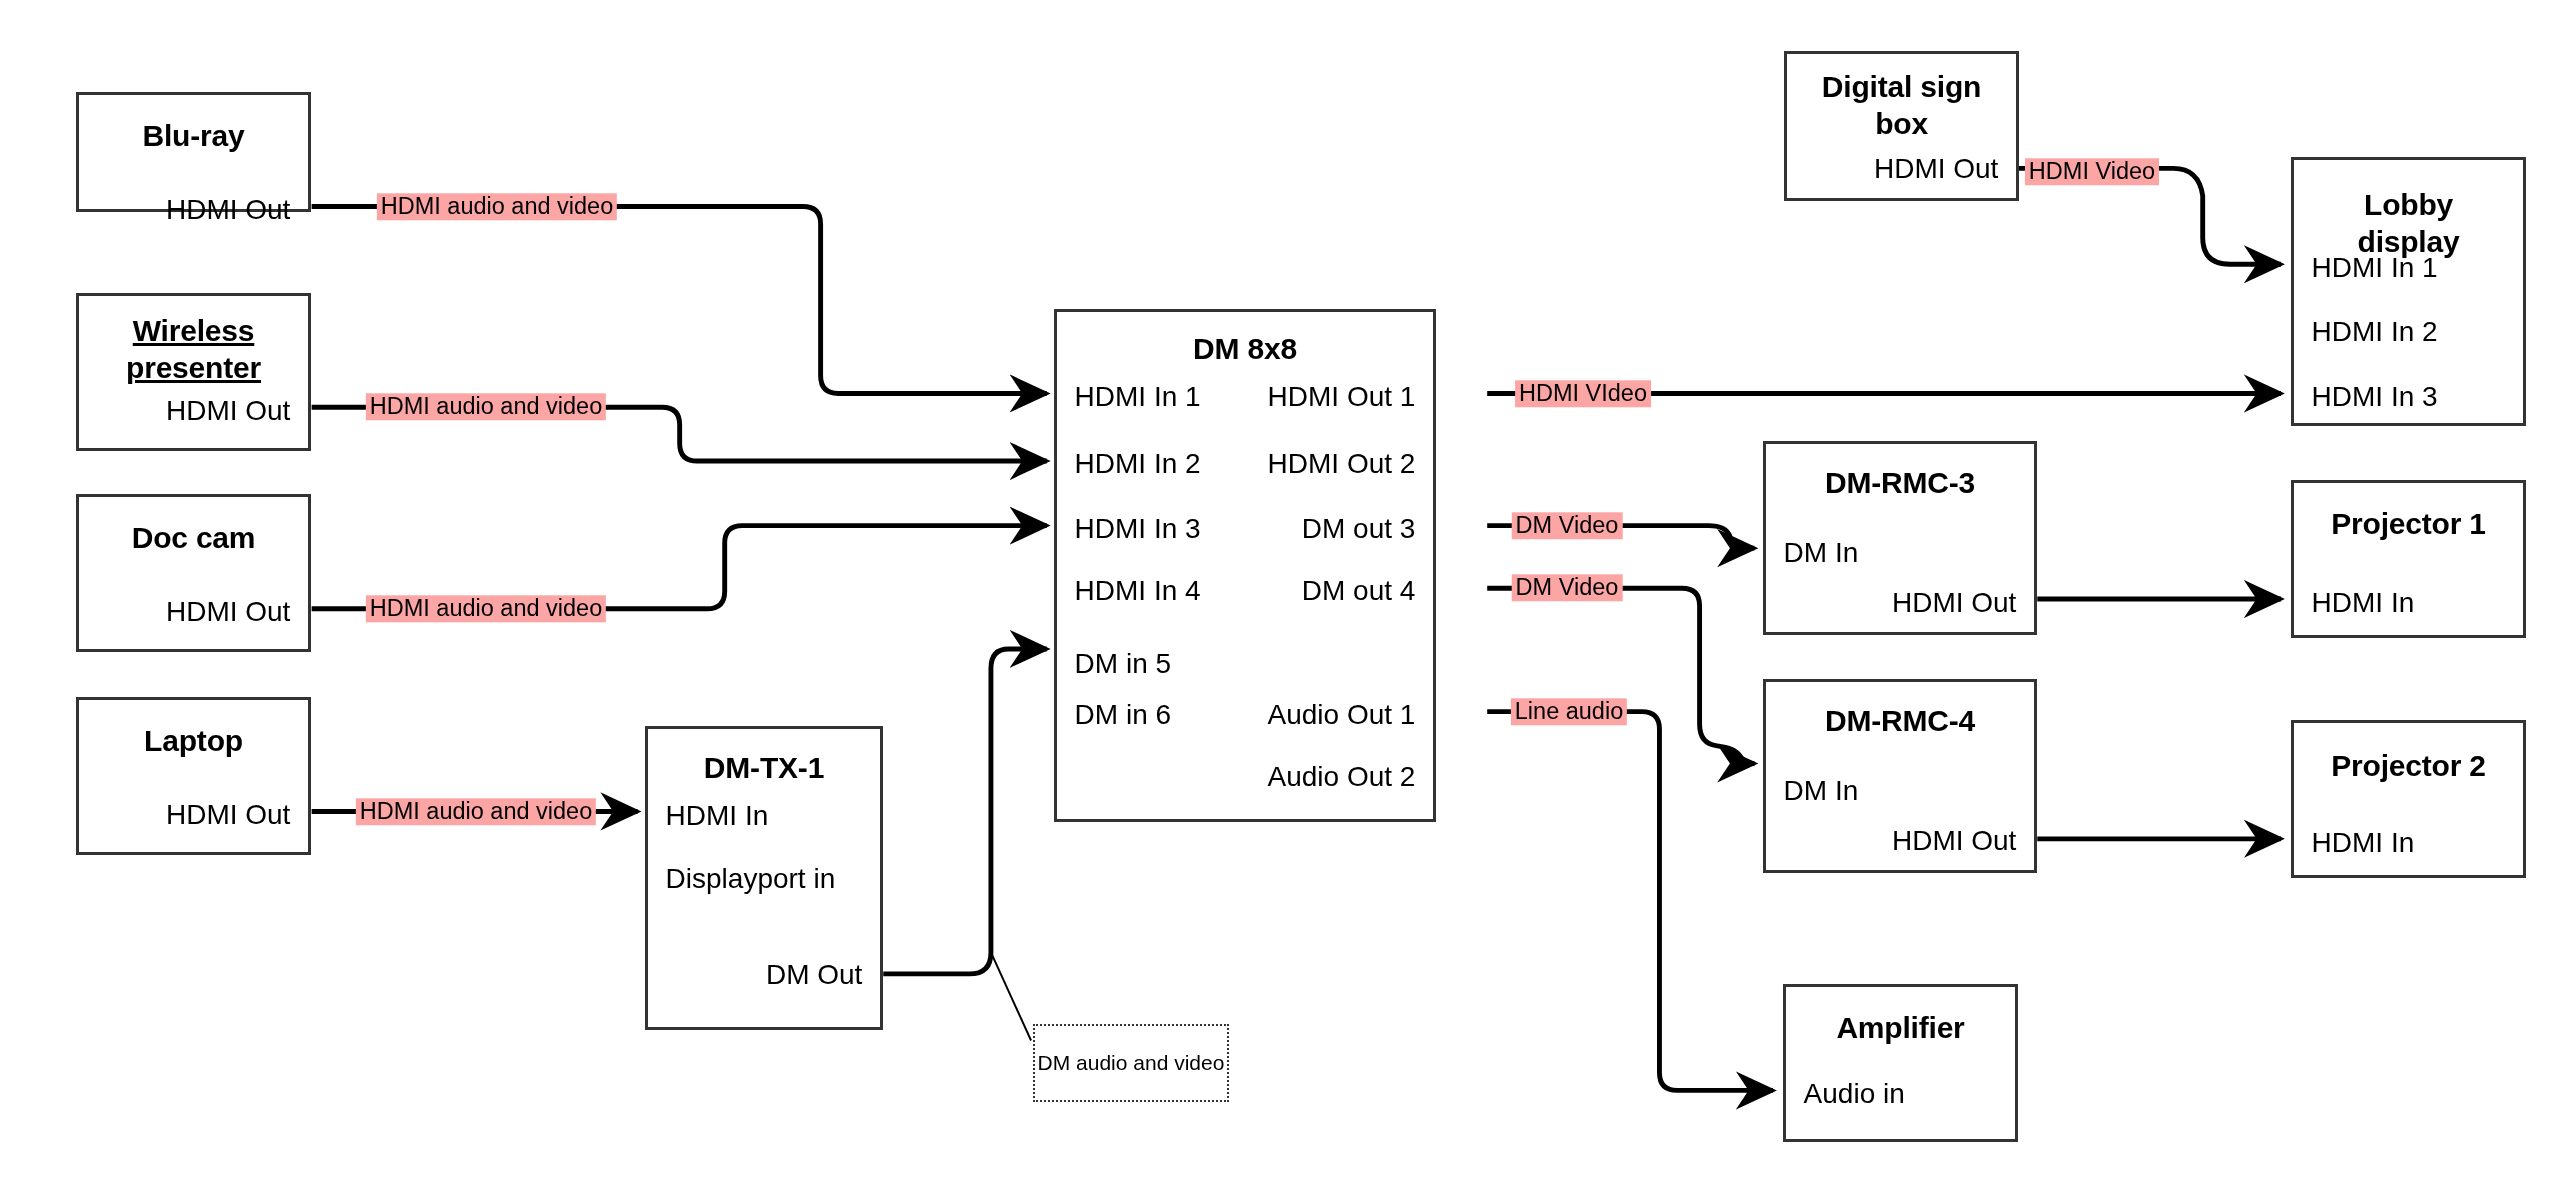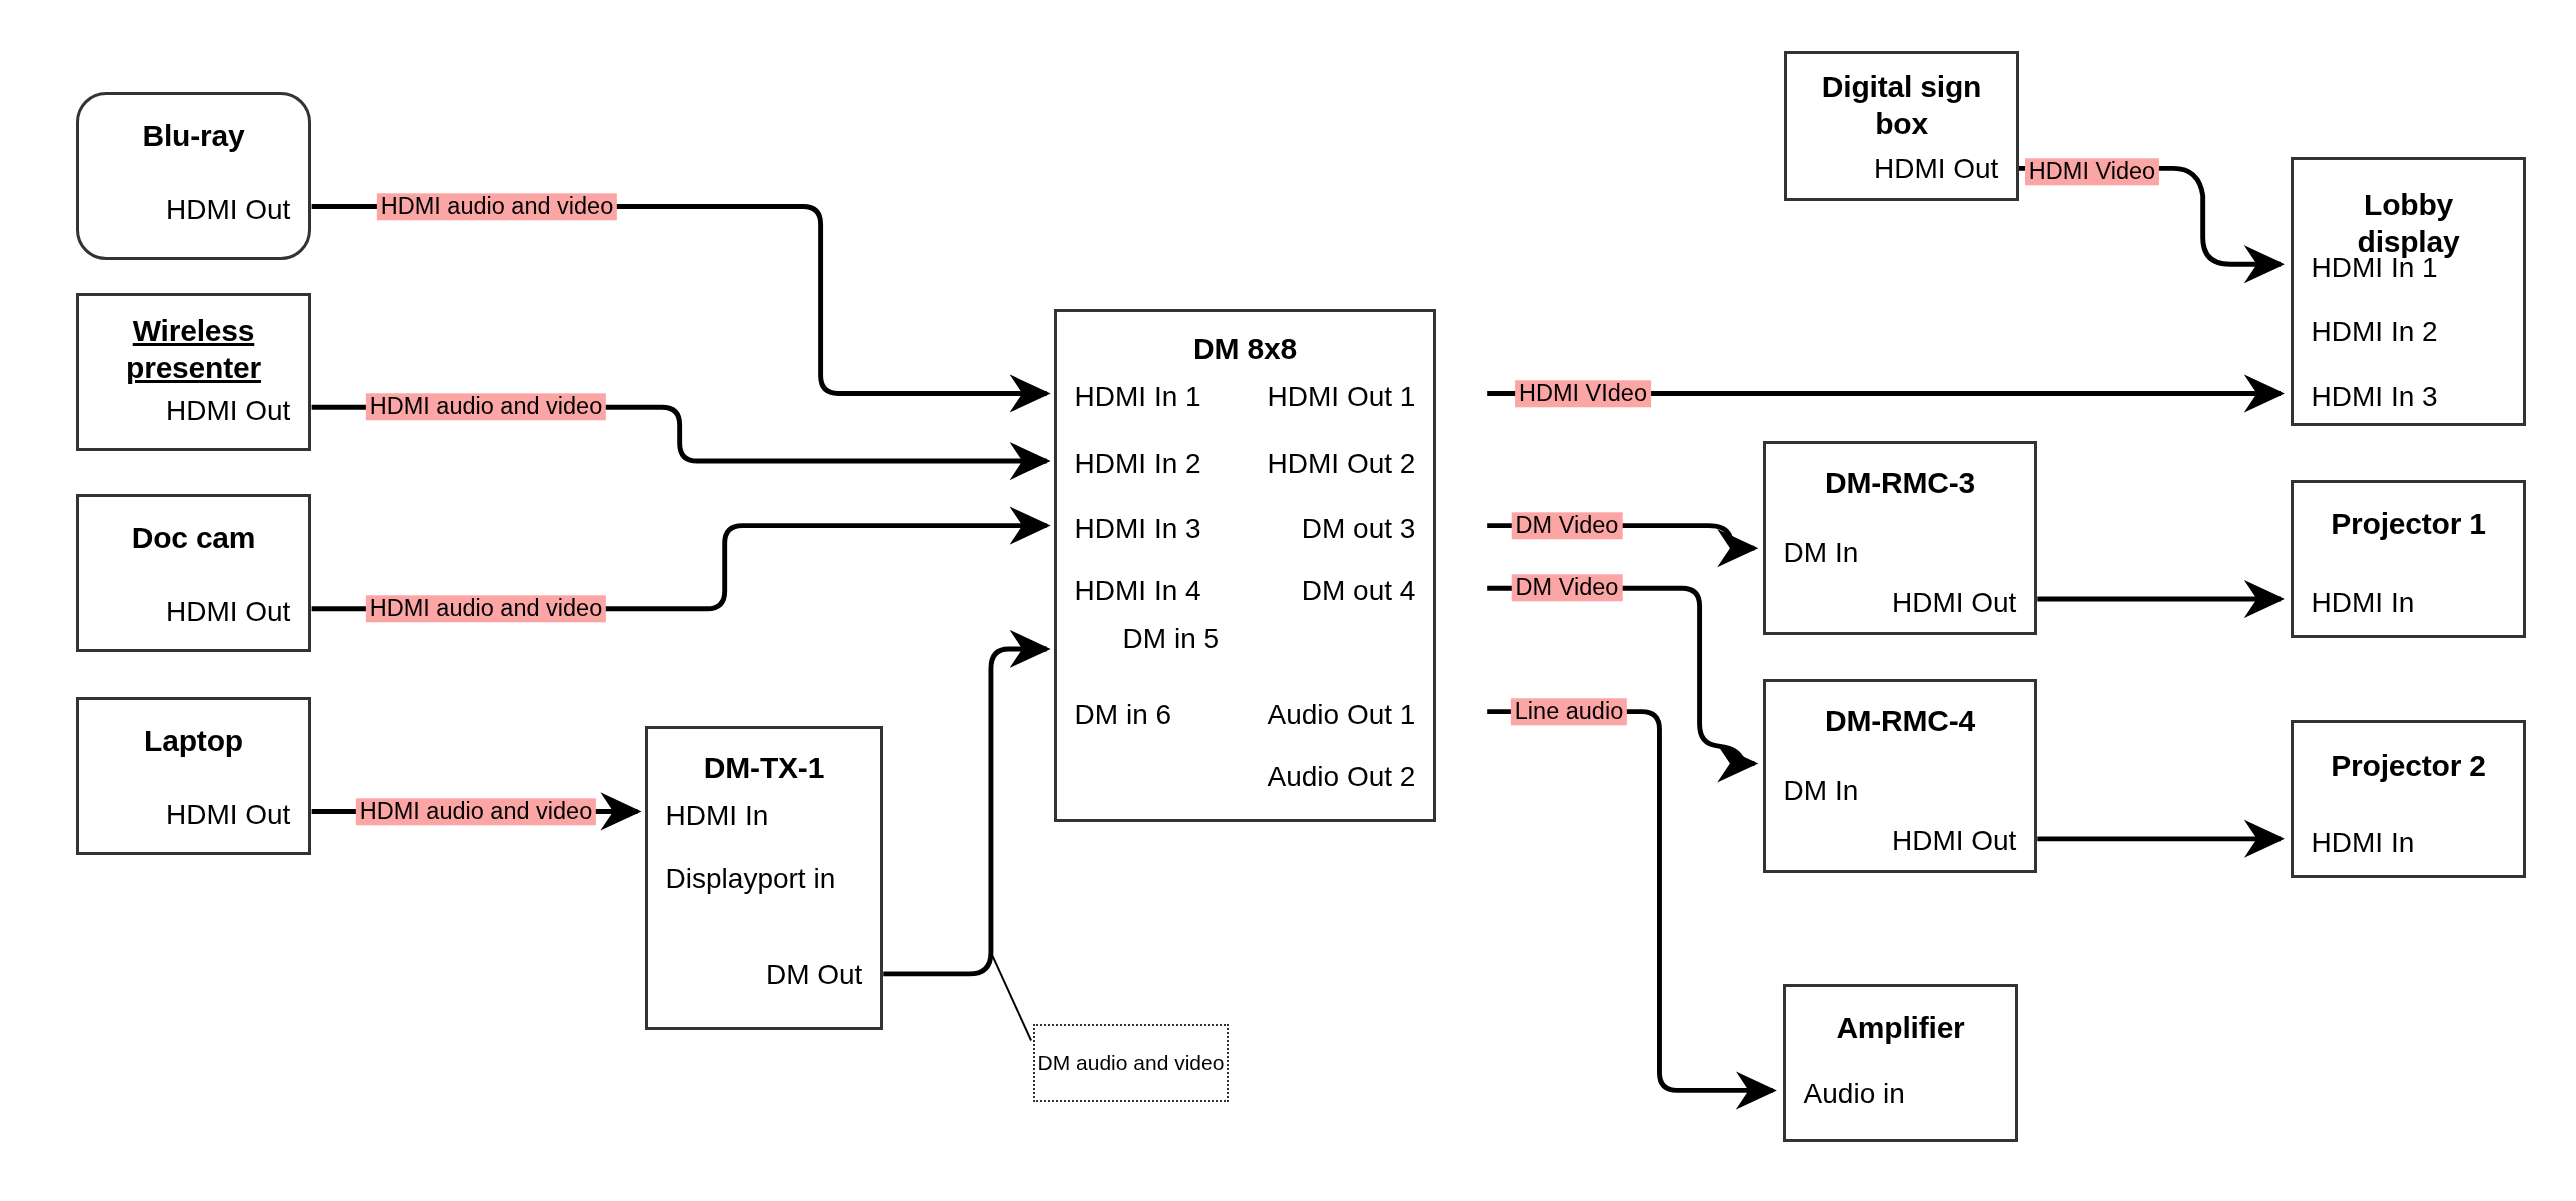--- a/index.html
+++ b/index.html
@@ -114,21 +114,21 @@
 
     <path d="M1519,727 H1677 Q1695,727 1695,745 V1096 Q1695,1114 1713,1114 H1811" fill="none" stroke="#000000" stroke-width="5" marker-end="url(#arrow)"></path>
 
     <path d="M2058,172 H2220 Q2246,172 2250,200 V243 Q2250,270 2278,270 H2330" fill="none" stroke="#000000" stroke-width="5" marker-end="url(#arrow)"></path>
 
     <path d="M2081,612 H2330" fill="none" stroke="#000000" stroke-width="5" marker-end="url(#arrow)"></path>
 
     <path d="M2081,857 H2330" fill="none" stroke="#000000" stroke-width="5" marker-end="url(#arrow)"></path>
   </svg>
 
-  <div class="node" style="left:76px; top:92px; width:235px; height:168px;border-radius:30px;">
+  <div class="node" style="left:76px; top:92px; width:235px; height:120px;">
     <div class="node-title" style="top:21.5px;">Blu-ray</div>
     <div class="port right" style="top:98px;">HDMI Out</div>
   </div>
 
   <div class="node" style="left:76px; top:293px; width:235px; height:158px;">
     <div class="node-title" style="top:15.7px; padding:0 25.5px; white-space:normal;text-decoration:underline;">Wireless presenter</div>
     <div class="port right" style="top:98px;">HDMI Out</div>
   </div>
 
   <div class="node" style="left:76px; top:494px; width:235px; height:158px;">
@@ -148,21 +148,21 @@
     <div class="port right" style="top:229px;">DM Out</div>
   </div>
 
   <div class="node" style="left:1054px; top:309px; width:382px; height:513px;padding-left:12px;">
     <div class="node-title" style="top:17.6px;">DM 8x8</div>
 
     <div class="port left" style="top:68px;">HDMI In 1</div>
     <div class="port left" style="top:135px;">HDMI In 2</div>
     <div class="port left" style="top:200px;">HDMI In 3</div>
     <div class="port left" style="top:262px;">HDMI In 4</div>
-    <div class="port left" style="top:310px;margin-left:48px;">DM in 5</div>
+    <div class="port left" style="top:335px;">DM in 5</div>
     <div class="port left" style="top:386px;">DM in 6</div>
 
     <div class="port right" style="top:68px;">HDMI Out 1</div>
     <div class="port right" style="top:135px;">HDMI Out 2</div>
     <div class="port right" style="top:200px;">DM out 3</div>
     <div class="port right" style="top:262px;">DM out 4</div>
     <div class="port right" style="top:386px;">Audio Out 1</div>
     <div class="port right" style="top:448px;">Audio Out 2</div>
   </div>
 

